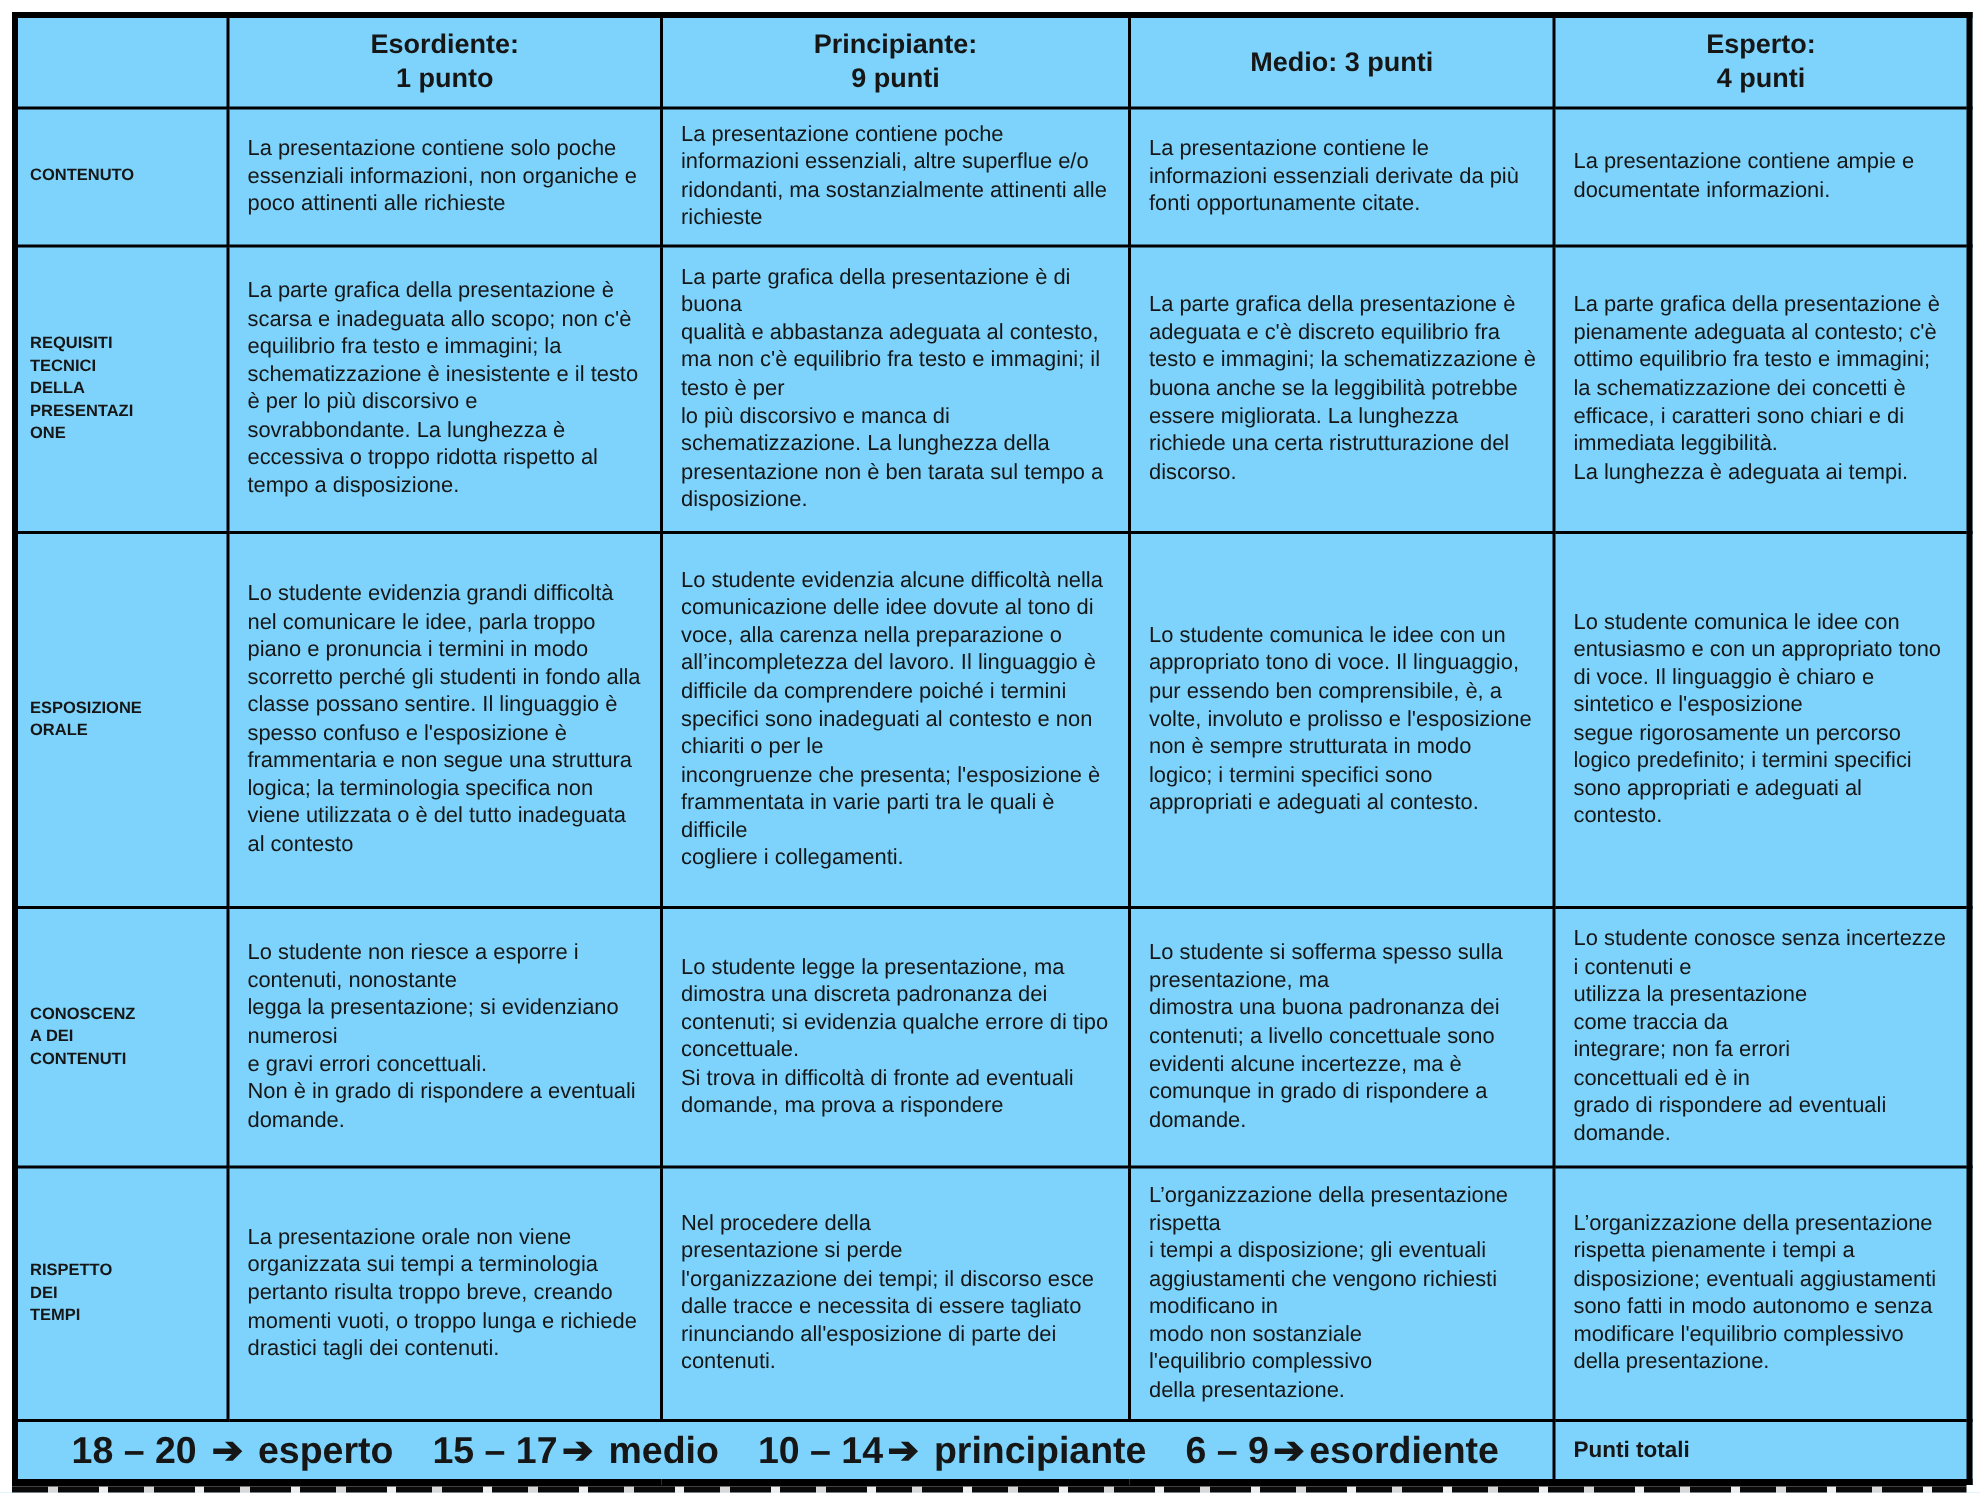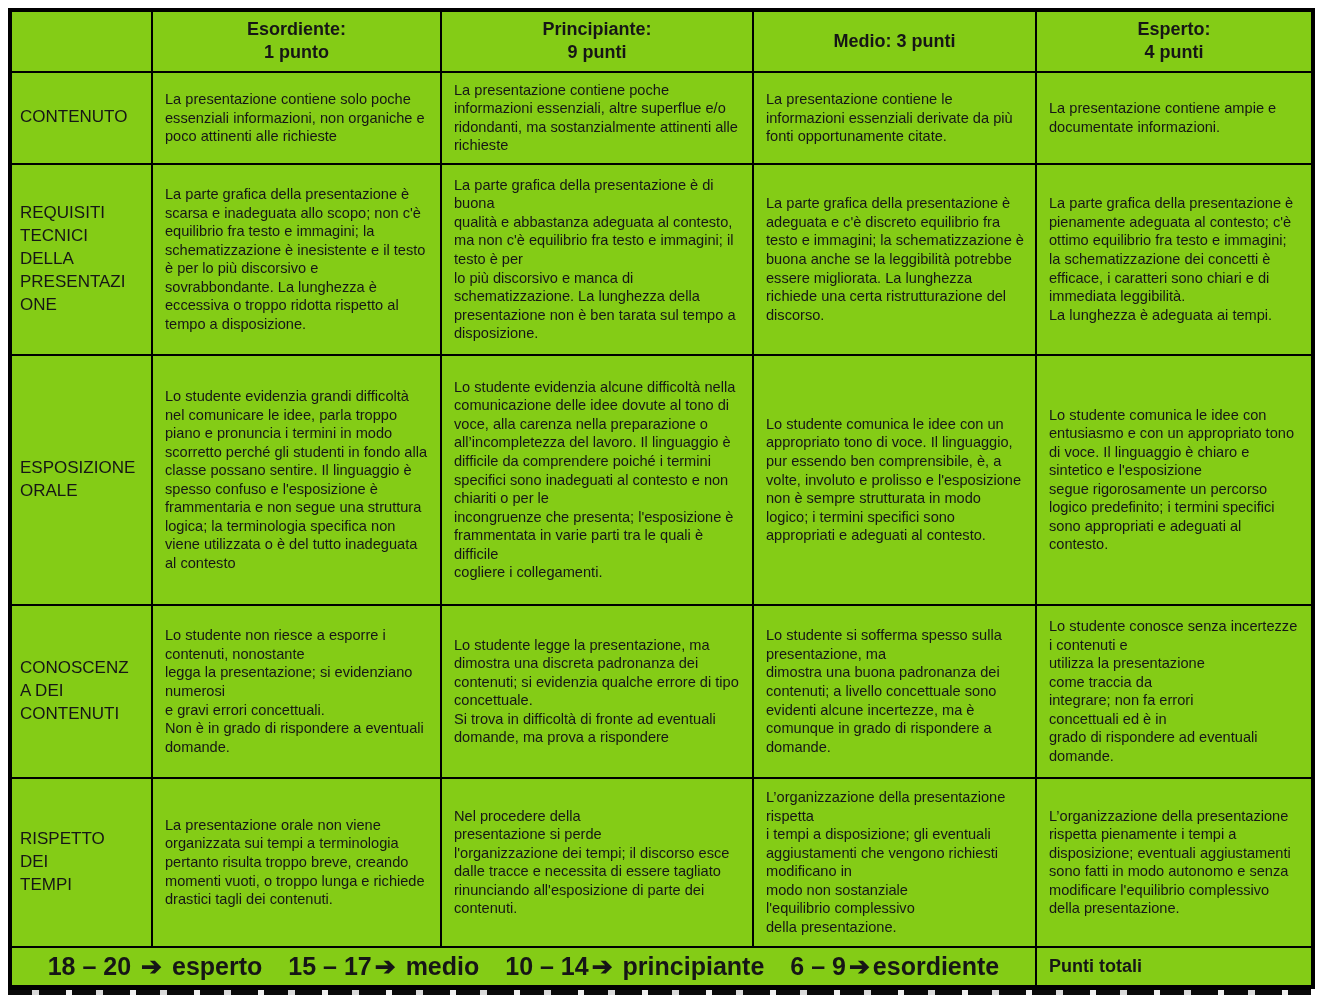--- a/index.html
+++ b/index.html
@@ -2,21 +2,21 @@
 <html lang="it"><head>
 <meta charset="utf-8">
 <style>
   html,body{margin:0;padding:0;background:#ffffff;}
   body{font-family:"Liberation Sans", sans-serif; color:#161616; width:1320px; height:995px; overflow:hidden;}
   .sheet{width:1303px; margin:8px 0 0 8px;}
   table.rubric{
     border-collapse:collapse;
     table-layout:fixed;
     width:100%;
-    background:#84cc16;
+    background:#7dd3fc;
     border:4px solid #000;
   }
   col.c-crit{width:142px;}
   col.c-l1{width:289px;}
   col.c-l2{width:312px;}
   col.c-l3{width:283px;}
   col.c-l4{width:277px;}
   th,td{
     border:2px solid #000;
     vertical-align:middle;
@@ -25,22 +25,22 @@
     padding:4px 10px;
   }
   th.level{
     font-size:18px;
     font-weight:bold;
     text-align:center;
     line-height:1.3;
     padding:6px 6px;
   }
   td.criterion{
-    font-weight:normal;
-    font-size:17px;
+    font-weight:bold;
+    font-size:11px;
     line-height:1.35;
     padding:4px 6px 4px 8px;
   }
   td.crit-left{text-align:left;}
   td.crit-center{text-align:left;}
   td.desc{
     font-size:14.6px;
     line-height:1.27;
     text-align:left;
     padding:6px 10px 6px 12px;
@@ -53,21 +53,21 @@
   tr.h-r4{height:169px;}
   tr.h-footer{height:38px;}
   td.scale-cell{
     text-align:center;
     font-weight:bold;
     font-size:25px;
     white-space:normal;
   }
   td.total-cell{
     font-weight:bold;
-    font-size:18px;
+    font-size:15px;
     text-align:left;
     padding-left:12px;
   }
   .scale-item{display:inline-block; margin:0 13px; white-space:nowrap;}
   .scale-item .arrow{display:inline-block; margin:0 3px; font-weight:bold;}
   .cutoff-strip{
     width:1303px;
     height:9px;
     margin-left:8px;
     background:repeating-linear-gradient(90deg,#0a0a0a 0 24px,#d8d8d8 24px 31px,#0a0a0a 31px 58px,#efefef 58px 64px);

